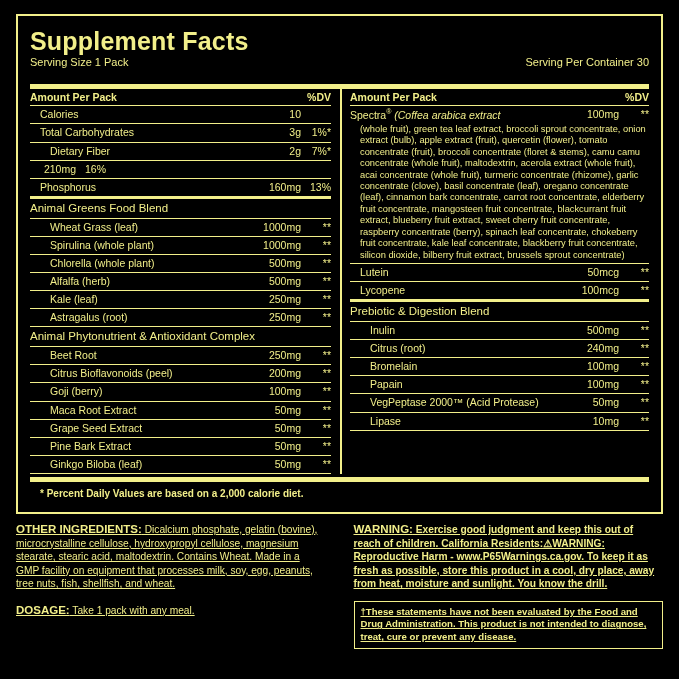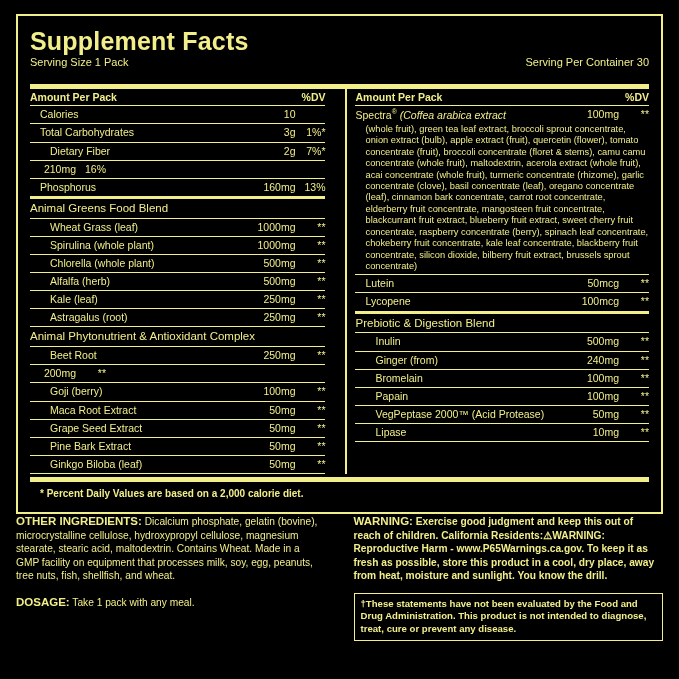--- a/index.html
+++ b/index.html
@@ -40,21 +40,21 @@
     align-items: baseline;
     font-size: 11px;
     margin-bottom: 16px;
   }
   .rule-thick {
     border-top: 5px solid #f2ef8a;
     margin: 3px 0 0 0;
   }
   .columns {
     display: flex;
-    gap: 12px;
+    gap: 1px;
     margin-top: 0;
   }
   .col {
     box-sizing: border-box;
   }
   .col-left { width: 50%; padding-right: 8px; }
   .col-right { width: 50%; padding-left: 8px; border-left: 2px solid #f2ef8a; }
 
   .hdr {
     display: flex;
@@ -97,22 +97,23 @@
     margin-top: 3px;
   }
   .footnotes {
     font-size: 10px;
     font-weight: bold;
     line-height: 1.45;
     padding: 5px 0 2px 10px;
   }
   .lower {
     display: flex;
-    margin-top: 0;
+    margin-top: 8px;
     gap: 8px;
+    text-decoration: underline;
   }
   .lower-col { box-sizing: border-box; font-size: 10.2px; line-height: 1.32; }
   .lower-left { width: 50%; padding-right: 10px; }
   .lower-right { width: 50%; padding-left: 10px; }
   .lbl { font-weight: bold; font-size: 11.5px; }
   .warn-box {
     border: 1.5px solid #f2ef8a;
     padding: 4px 6px;
     margin-top: 10px;
     font-weight: bold;
@@ -206,20 +207,21 @@
         </div>
 
         <div class="blend">Animal Phytonutrient &amp; Antioxidant Complex</div>
 
         <div class="row">
           <span class="nm indent2">Beet Root</span>
           <span class="amt">250mg</span>
           <span class="dv">**</span>
         </div>
         <div class="row">
+          <span class="nm indent2">Citrus Bioflavonoids (peel)</span>
           <span class="amt">200mg</span>
           <span class="dv">**</span>
         </div>
         <div class="row">
           <span class="nm indent2">Goji (berry)</span>
           <span class="amt">100mg</span>
           <span class="dv">**</span>
         </div>
         <div class="row">
           <span class="nm indent2">Maca Root Extract</span>
@@ -271,21 +273,21 @@
         </div>
 
         <div class="blend blend-thicktop">Prebiotic &amp; Digestion Blend</div>
 
         <div class="row">
           <span class="nm indent2">Inulin</span>
           <span class="amt">500mg</span>
           <span class="dv">**</span>
         </div>
         <div class="row">
-          <span class="nm indent2">Ginger (from)</span>
+          <span class="nm indent2">Citrus (root)</span>
           <span class="amt">240mg</span>
           <span class="dv">**</span>
         </div>
         <div class="row">
           <span class="nm indent2">Bromelain</span>
           <span class="amt">100mg</span>
           <span class="dv">**</span>
         </div>
         <div class="row">
           <span class="nm indent2">Papain</span>

